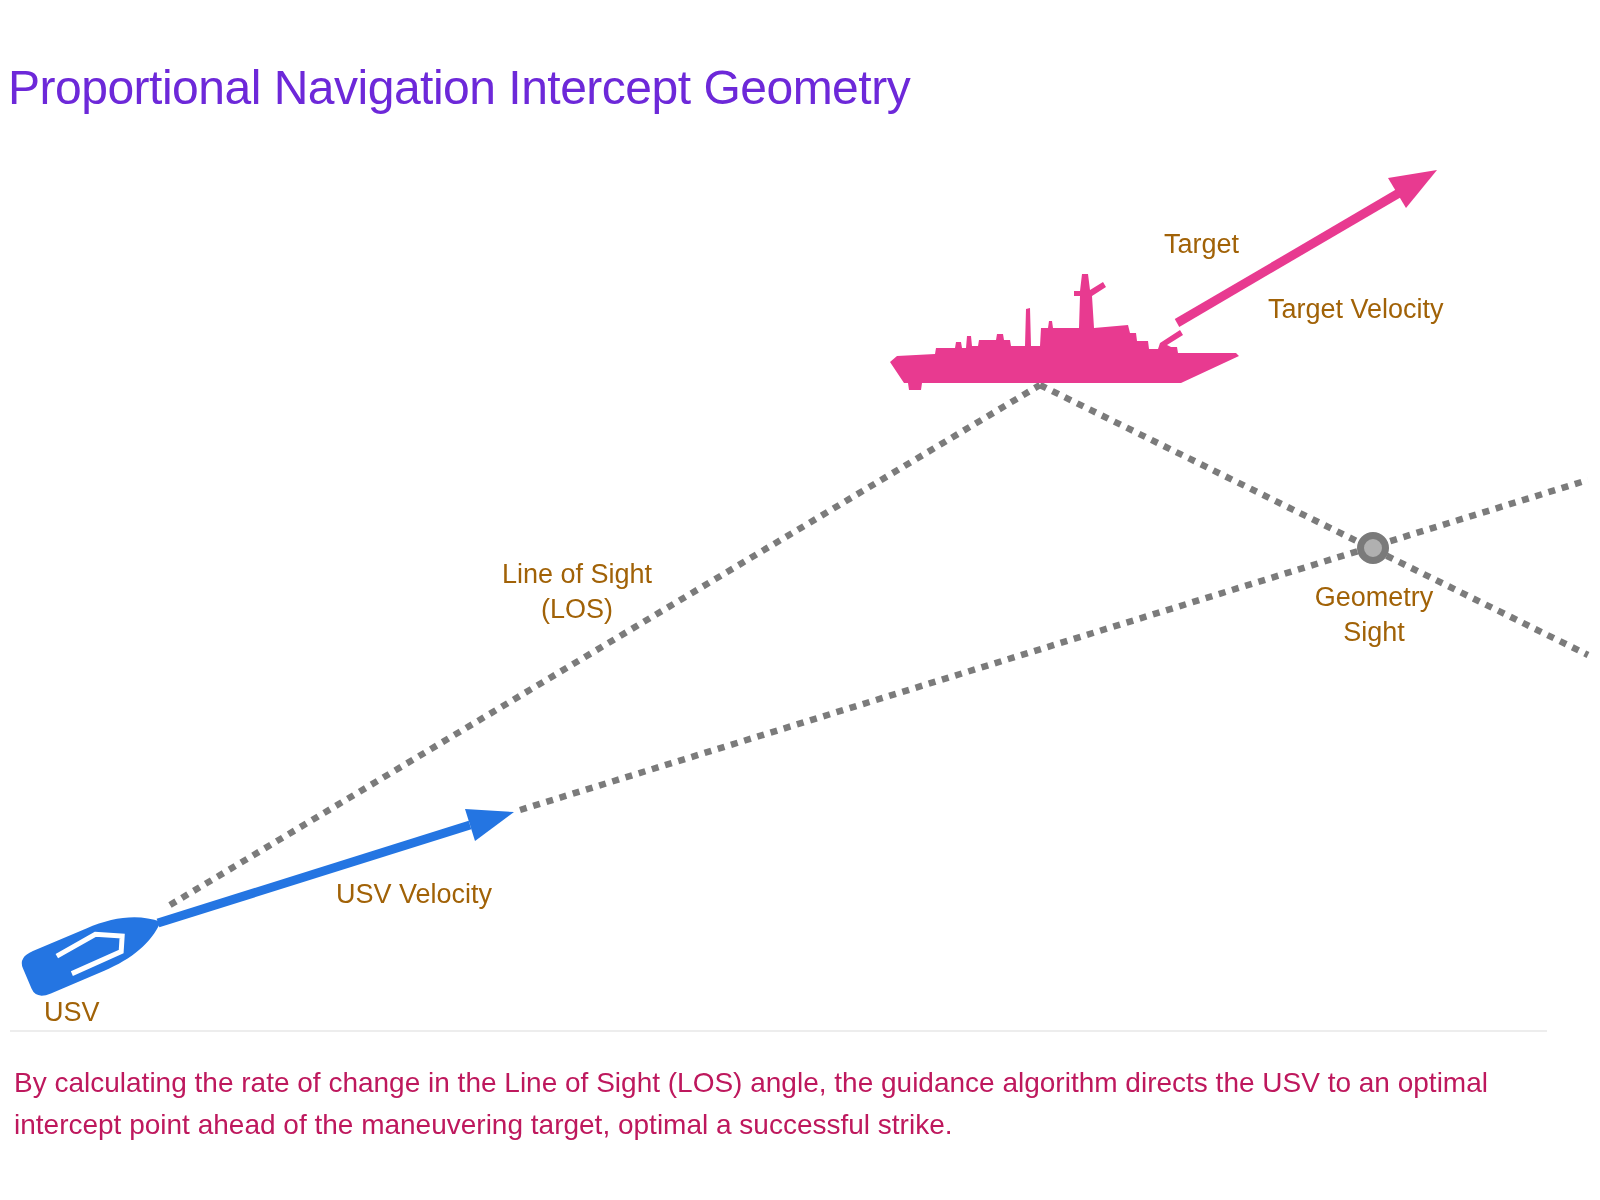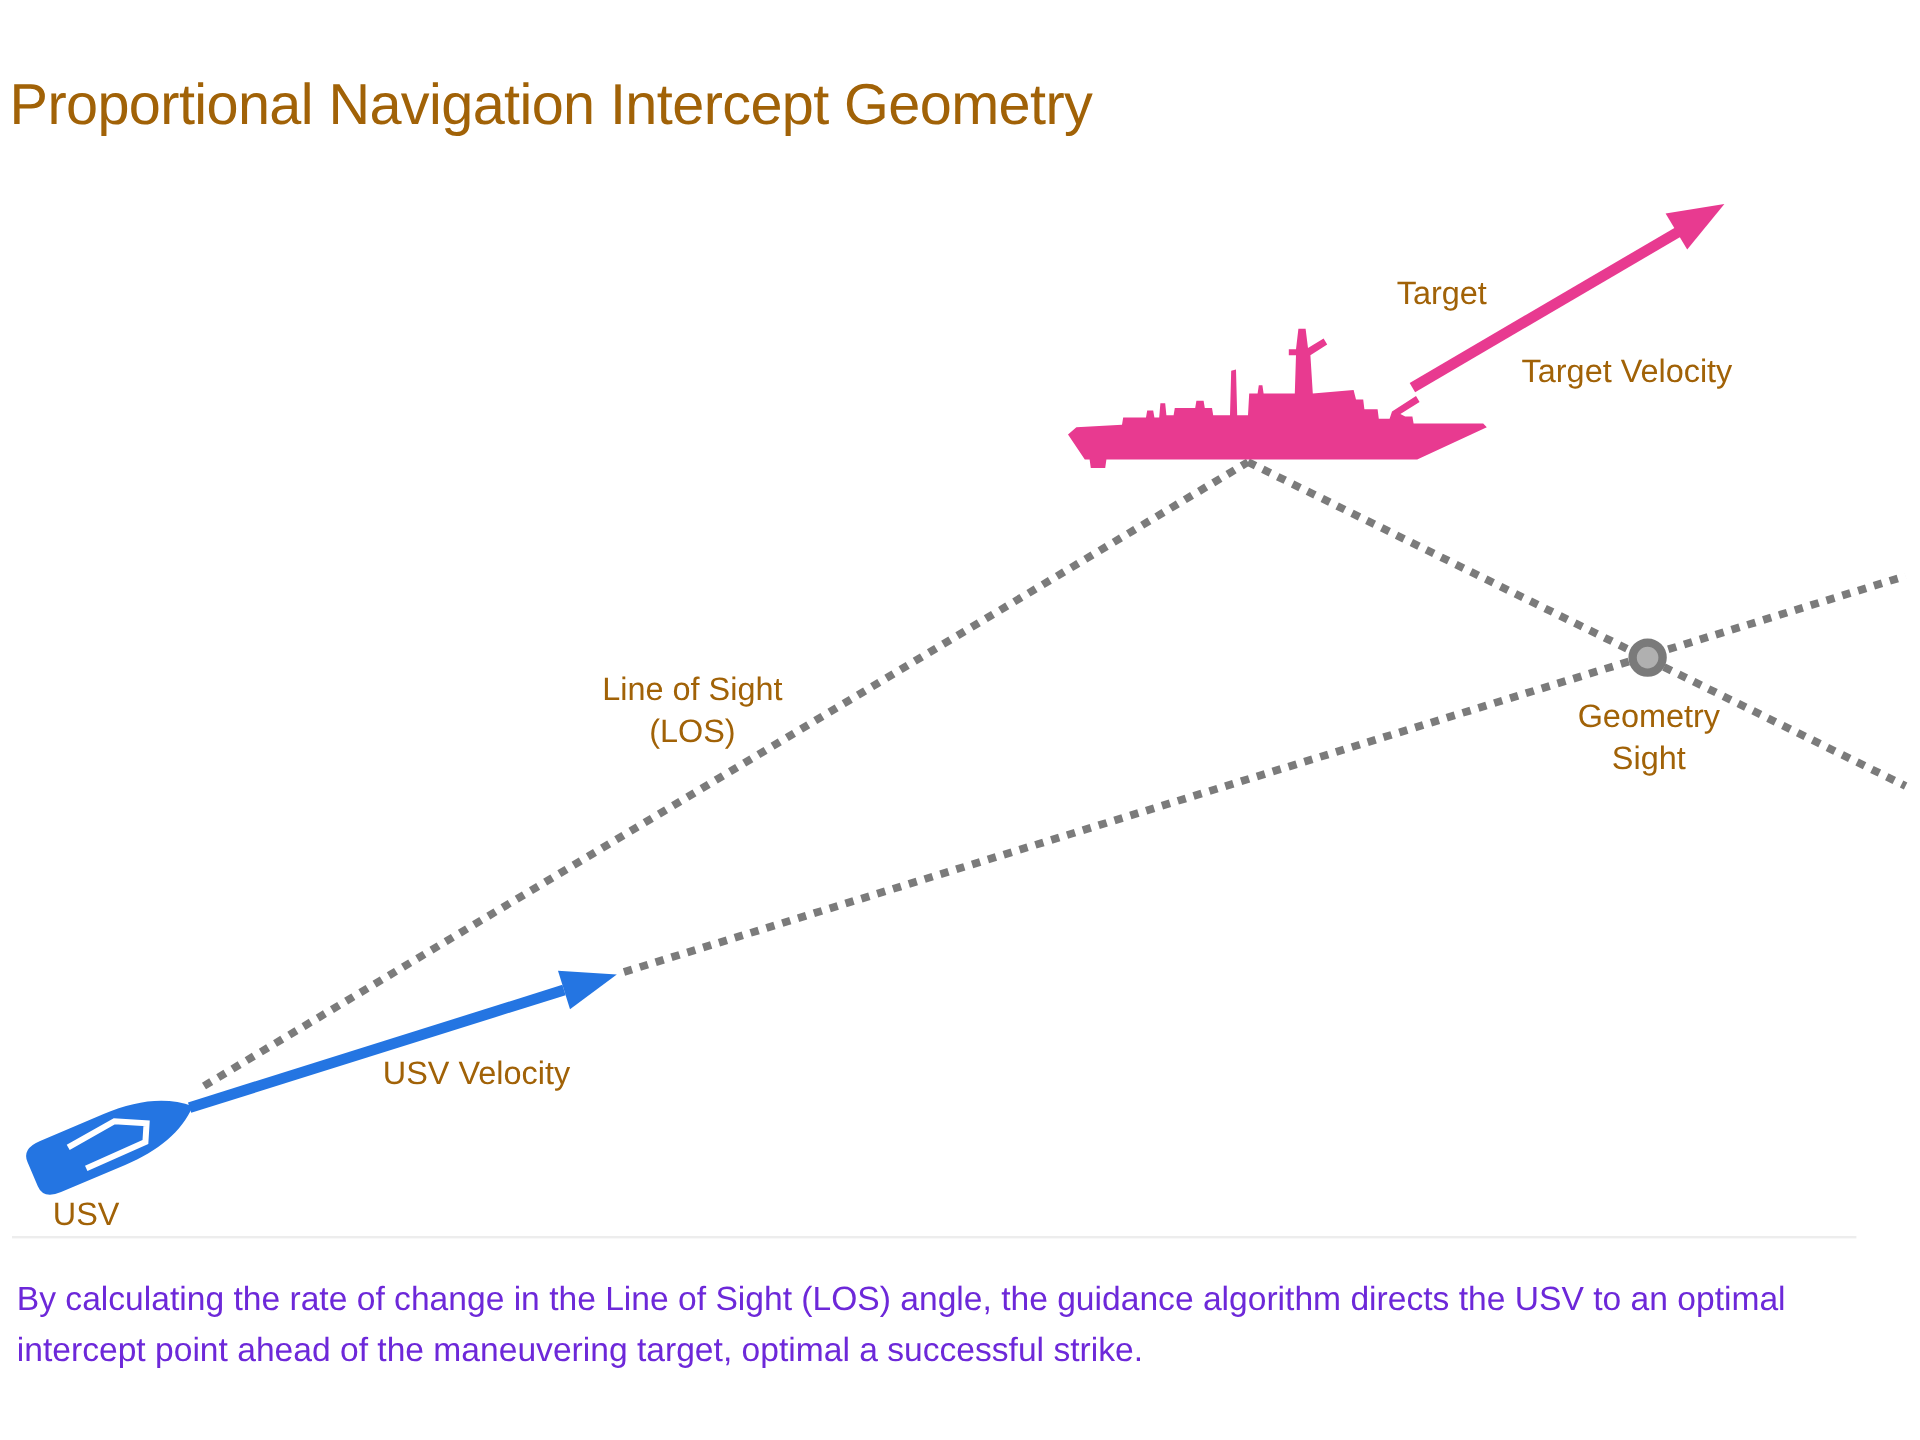--- a/index.html
+++ b/index.html
@@ -2,37 +2,37 @@
 <html><head>
 <meta charset="utf-8">
 <style>
   html,body{margin:0;padding:0;background:#ffffff;}
   .stage{
     position:relative;width:1600px;height:1200px;background:#ffffff;
     overflow:hidden;font-family:"Liberation Sans", sans-serif;
   }
   .title{
     position:absolute;left:8px;top:60px;font-size:48px;line-height:56px;
-    font-weight:400;color:#a16207;letter-spacing:-0.5px;white-space:nowrap;
+    font-weight:400;color:#6d28d9;letter-spacing:-0.5px;white-space:nowrap;
   }
   .diagram-svg{position:absolute;left:0;top:0;}
   .label{
     position:absolute;font-size:27px;line-height:33px;color:#a16207;
     white-space:nowrap;
   }
   .label.centered{text-align:center;white-space:normal;line-height:35px;}
   .lbl-target{left:1164px;top:228px;}
   .lbl-target-velocity{left:1268px;top:293px;}
   .lbl-los{left:477px;top:557px;width:200px;}
   .lbl-intercept{left:1284px;top:580px;width:180px;}
-  .lbl-usv-velocity{left:319px;top:878px;}
+  .lbl-usv-velocity{left:336px;top:878px;}
   .lbl-usv{left:44px;top:996px;}
   .caption{
     position:absolute;left:14px;top:1062px;font-size:28px;line-height:42px;
-    color:#6d28d9;
+    color:#be185d;
   }
   .divider{
     position:absolute;left:10px;top:1030px;width:1537px;height:2px;
     background:#ededed;
   }
 </style>
 </head>
 <body>
 
 <div class="stage">

